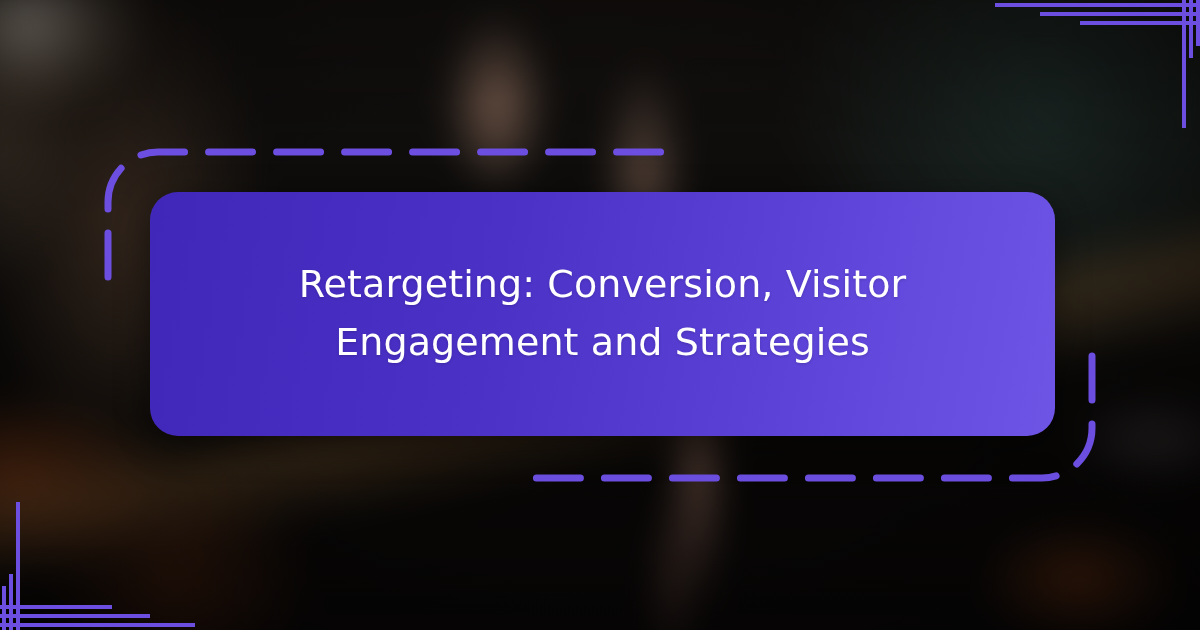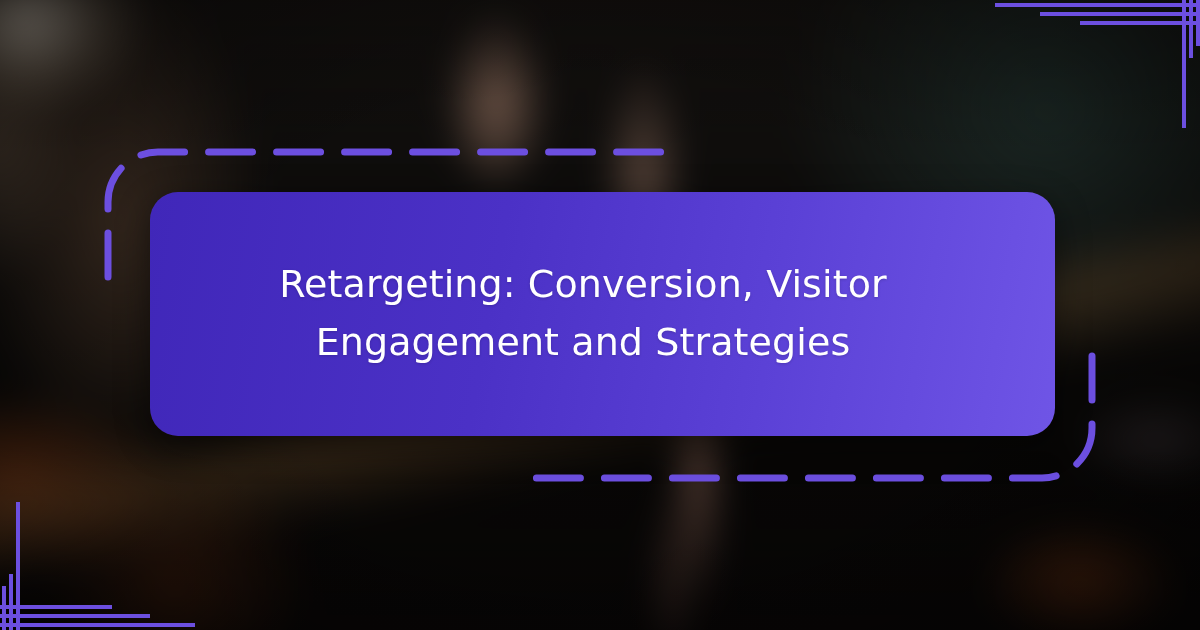--- a/index.html
+++ b/index.html
@@ -95,20 +95,21 @@
     position: absolute;
     left: 150px;
     top: 192px;
     width: 905px;
     height: 244px;
     border-radius: 28px;
     background: linear-gradient(100deg, #4027b9 0%, #4b31c6 38%, #5b41d6 68%, #6f55e6 100%);
     box-shadow: 0 10px 34px rgba(0,0,0,0.45);
     display: flex;
     align-items: center;
+    justify-content: center;
     box-sizing: border-box;
     padding: 0 38px;
   }
   .card-title {
     color: #ffffff;
     font-size: 38px;
     line-height: 1.52;
     font-weight: 400;
     text-align: center;
     letter-spacing: 0.1px;

